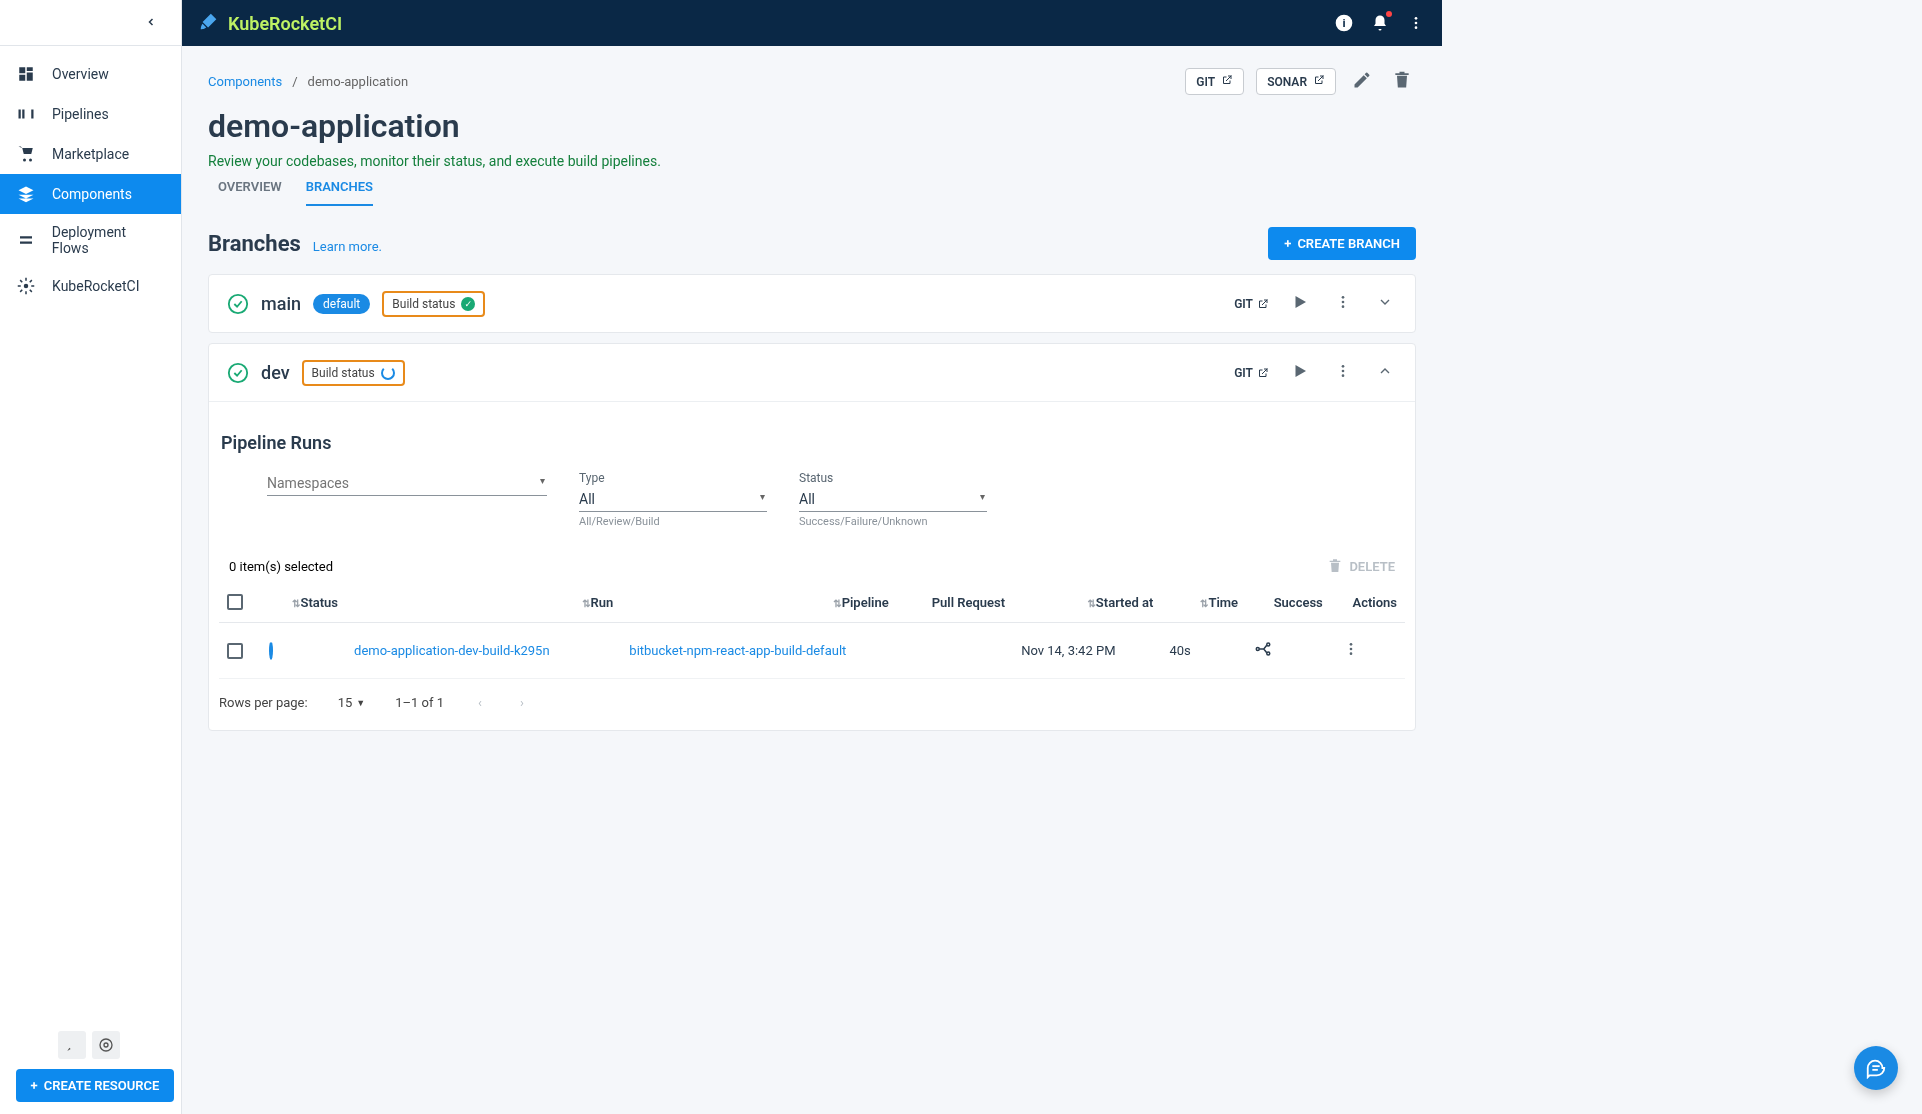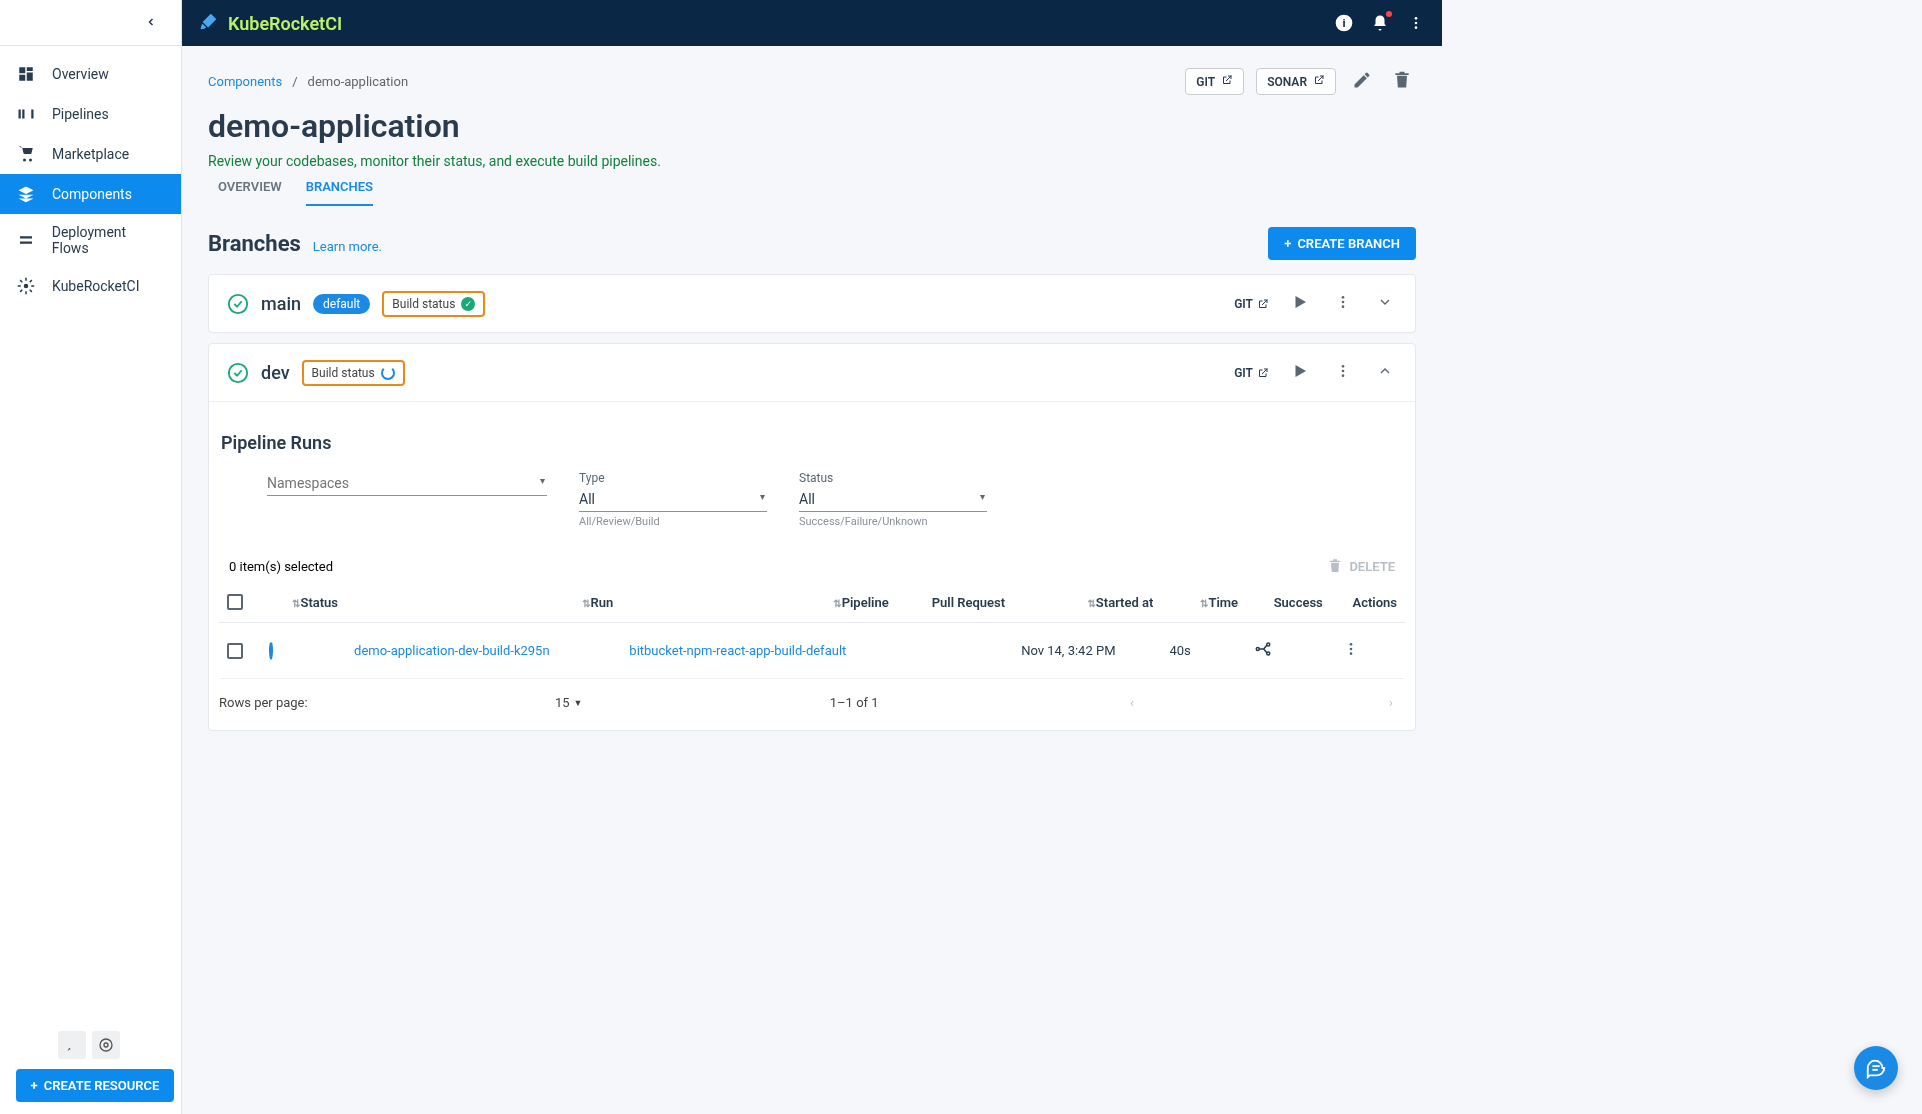--- a/index.html
+++ b/index.html
@@ -66,21 +66,21 @@
 .filter-hint { font-size: 11px; color: #8a929a; margin-top: 3px; }
 
 .table-toolbar { display: flex; justify-content: space-between; align-items: center; margin: 30px 0 8px 0; font-size: 13px; padding: 0 10px; }
 .delete-disabled { color: #b8bfc6; display:flex; align-items:center; gap:6px; font-weight:600; }
 table { width: 100%; border-collapse: collapse; }
 th { text-align: right; font-size: 13px; font-weight: 600; color: #2a3b4d; padding: 12px 8px; border-bottom: 1px solid #e5e8ec; }
 td { font-size: 13px; padding: 14px 8px; border-bottom: 1px solid #f0f2f4; color: #2a3b4d; }
 .link { color: #1a8ae4; cursor: pointer; }
 .sort-icon { margin-left: 4px; color:#9aa1a9; font-size:10px; }
 .checkbox { width:16px; height:16px; border: 2px solid #5a6772; border-radius: 2px; cursor:pointer; }
-.pagination { display: flex; justify-content: space-between; align-items: center; font-size: 13px; color: #444; margin-top: 12px; padding-right: 8px; }
+.pagination { display: flex; justify-content: flex-start; align-items: center; gap: 30px; font-size: 13px; color: #444; margin-top: 12px; padding-right: 8px; }
 .pagination .pgsel { display:flex; align-items:center; gap:4px; }
 .pagination .arrow { color:#b8bfc6; cursor:pointer; padding:4px; }
 
 .chat-fab { position: fixed; bottom: 24px; right: 24px; width: 44px; height:44px; border-radius:50%; background:#1a8ae4; color:#fff; display:flex; align-items:center; justify-content:center; cursor:pointer; box-shadow: 0 4px 12px rgba(0,0,0,0.2); }
 .spinner { width: 14px; height: 14px; border: 2px solid #1a8ae4; border-top-color: transparent; border-radius: 50%; }
 .spinner.lg { width:18px; height:18px; }
 .checkmark-circle { width:14px; height:14px; border-radius:50%; background:#19a974; color:#fff; display:inline-flex; align-items:center; justify-content:center; font-size:9px; }
 </style>
 </head>
 <body>

